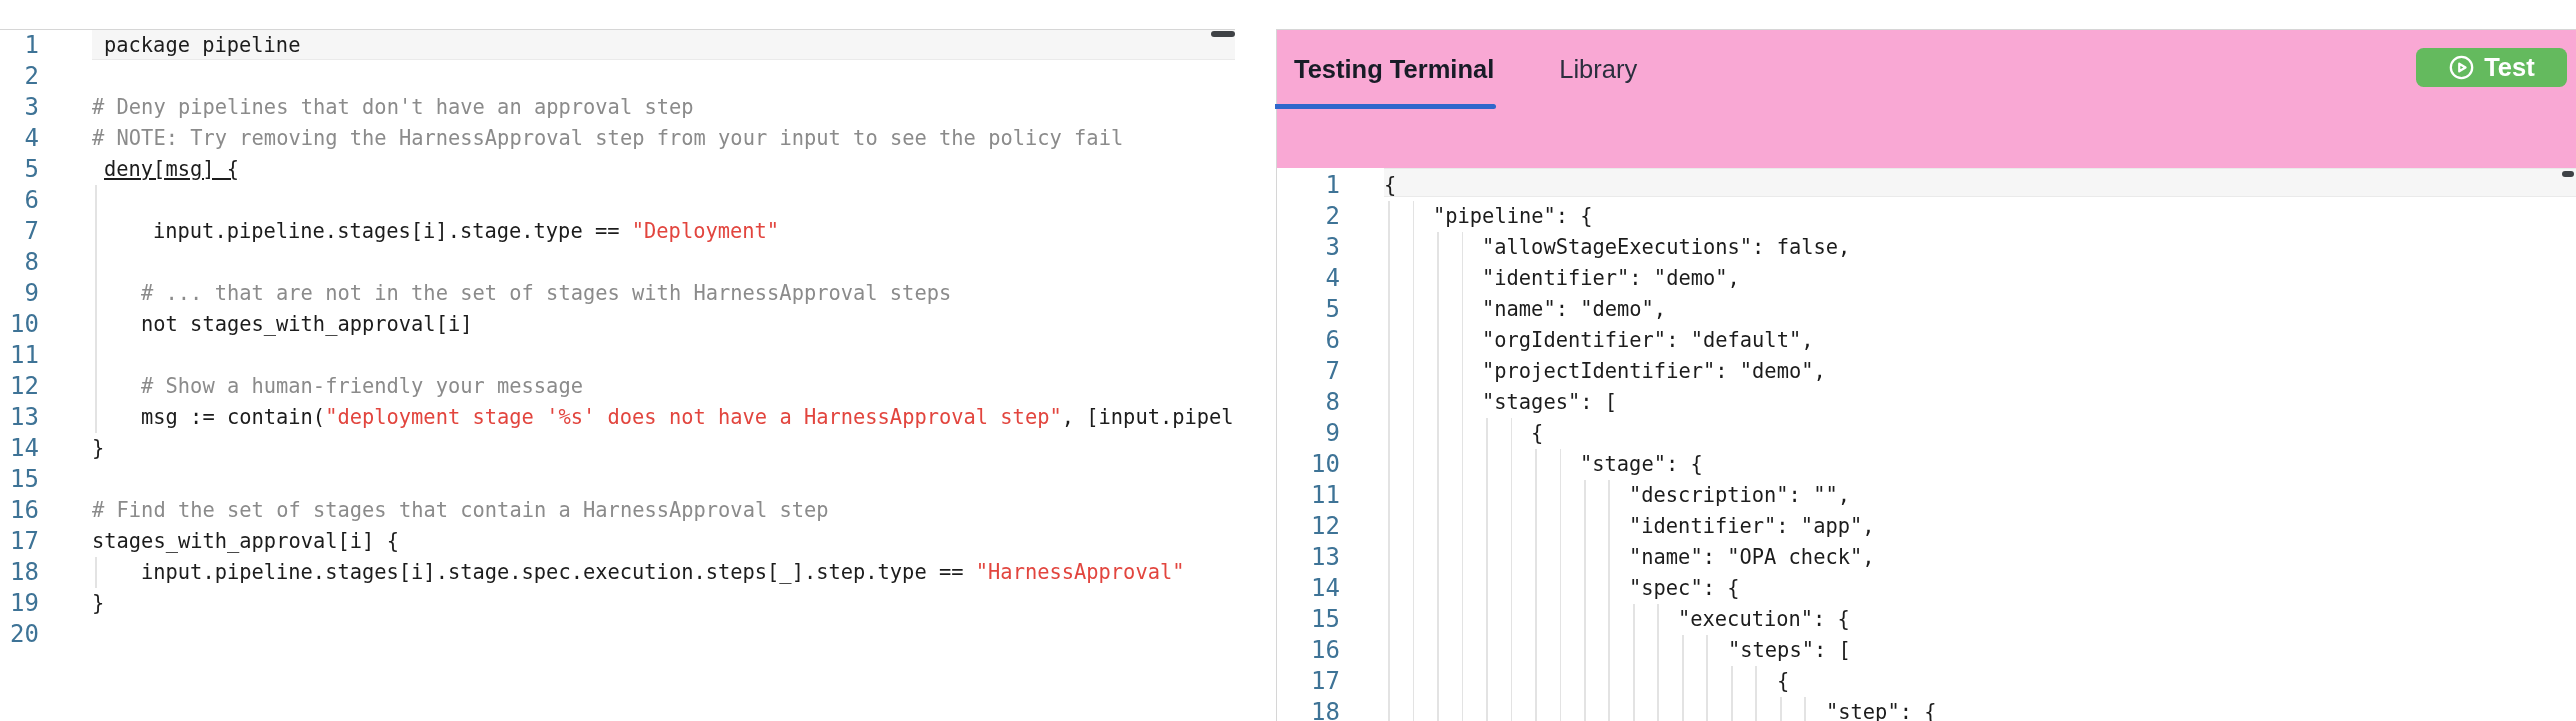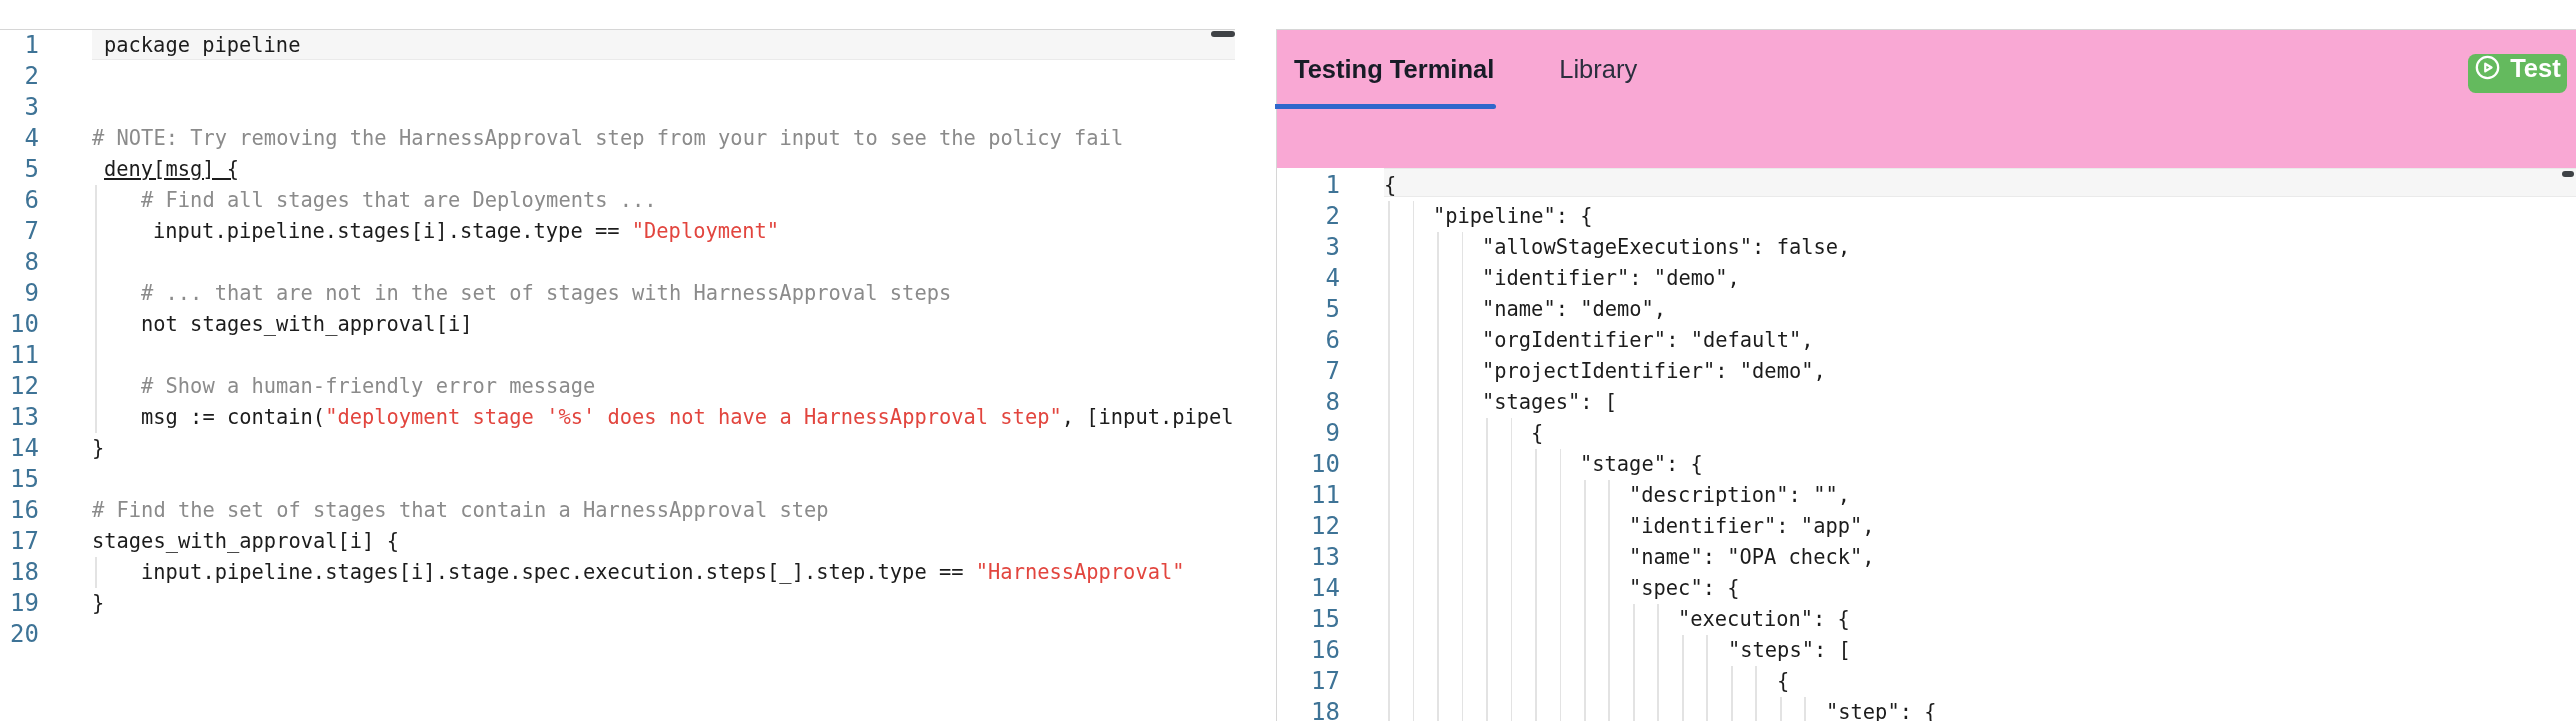--- a/index.html
+++ b/index.html
@@ -31,22 +31,22 @@
 
   
   #right-panel{position:absolute;left:1276px;top:29px;right:0;bottom:0;background:#f9a8d4;
     border-left:1.7px solid var(--border,#d6d6d6);border-top:1.7px solid var(--border,#d6d6d6);}
   .tabs-row{position:relative;height:79px;display:flex;align-items:center;}
   .tab{font-size:25.5px;line-height:1;cursor:pointer;}
   #tab-testing{margin-left:17px;font-weight:700;color:var(--tab-active,#181c27);}
   #tab-library{margin-left:65px;font-weight:400;color:var(--tab-inactive,#2b2f3e);}
   .tab-underline{position:absolute;left:-1.7px;bottom:0;width:221px;height:5.1px;
     background:var(--accent-blue,#2f67cb);border-radius:0 3.4px 3.4px 0;}
-  .test-btn{position:absolute;top:24px;right:9.3px;height:39px;padding:0 6px;
-    display:flex;align-items:flex-start;gap:9.3px;background:var(--green,#64ba5e);
+  .test-btn{position:absolute;top:18px;right:9.3px;height:39px;padding:0 32px;
+    display:flex;align-items:center;gap:9.3px;background:var(--green,#64ba5e);
     border:none;border-radius:7.6px;color:#fff;font-weight:700;font-size:25.5px;
     font-family:"Liberation Sans",sans-serif;cursor:pointer;}
   .test-btn svg{display:block;}
 
   .input-header{height:59px;background:var(--header-bg,#ebf6fd);
     display:flex;align-items:center;padding:0 53px 0 25.5px;}
   .input-title{font-size:25.5px;color:var(--input-label-color,#1f232a);}
   .code-icon{margin-left:auto;font-family:"Liberation Sans",sans-serif;font-weight:700;
     font-size:26px;letter-spacing:-2.5px;color:var(--icon-gray,#99a0a8);cursor:pointer;}
   .select-btn{margin-left:29px;height:39px;padding:0 23px;background:#fff;
@@ -69,33 +69,33 @@
     <div class="cm-lines" id="left-lines">
         <div class="cm-line" style="height: 31px; line-height: 31px;">
           <span class="cm-ln" style="width: 39px;">1</span>
           <span class="cm-code" style="left: 104px;"><span class="tok-plain">package pipeline</span></span>
         </div>
         <div class="cm-line" style="height: 31px; line-height: 31px;">
           <span class="cm-ln" style="width: 39px;">2</span>
         </div>
         <div class="cm-line" style="height: 31px; line-height: 31px;">
           <span class="cm-ln" style="width: 39px;">3</span>
+          <span class="cm-code" style="left: 92px;"><span class="tok-comment"># Deny pipelines that don't have an approval step</span></span>
         </div>
         <div class="cm-line" style="height: 31px; line-height: 31px;">
           <span class="cm-ln" style="width: 39px;">4</span>
           <span class="cm-code" style="left: 92px;"><span class="tok-comment"># NOTE: Try removing the HarnessApproval step from your input to see the policy fail</span></span>
         </div>
         <div class="cm-line" style="height: 31px; line-height: 31px;">
           <span class="cm-ln" style="width: 39px;">5</span>
           <span class="cm-code" style="left: 104px; text-decoration: underline;"><span class="tok-plain">deny[msg] {</span></span>
         </div>
         <div class="cm-line" style="height: 31px; line-height: 31px;">
           <span class="cm-ln" style="width: 39px;">6</span>
           <span class="cm-guides" style="left: 95px; width: 42px; background-image: repeating-linear-gradient(to right, var(--guide) 0px, var(--guide) 1.7px, transparent 1.7px, transparent 49px);"></span>
-          <span class="cm-code" style="left: 141px;"><span class="tok-comment"># Find all stages that are Deployments ...</span></span>
         </div>
         <div class="cm-line" style="height: 31px; line-height: 31px;">
           <span class="cm-ln" style="width: 39px;">7</span>
           <span class="cm-guides" style="left: 95px; width: 42px; background-image: repeating-linear-gradient(to right, var(--guide) 0px, var(--guide) 1.7px, transparent 1.7px, transparent 49px);"></span>
           <span class="cm-code" style="left: 141px; margin-left: 12px;"><span class="tok-plain">input.pipeline.stages[i].stage.type == </span><span class="tok-string">"Deployment"</span></span>
         </div>
         <div class="cm-line" style="height: 31px; line-height: 31px;">
           <span class="cm-ln" style="width: 39px;">8</span>
           <span class="cm-guides" style="left: 95px; width: 42px; background-image: repeating-linear-gradient(to right, var(--guide) 0px, var(--guide) 1.7px, transparent 1.7px, transparent 49px);"></span>
         </div>
@@ -109,21 +109,21 @@
           <span class="cm-guides" style="left: 95px; width: 42px; background-image: repeating-linear-gradient(to right, var(--guide) 0px, var(--guide) 1.7px, transparent 1.7px, transparent 49px);"></span>
           <span class="cm-code" style="left: 141px;"><span class="tok-plain">not stages_with_approval[i]</span></span>
         </div>
         <div class="cm-line" style="height: 31px; line-height: 31px;">
           <span class="cm-ln" style="width: 39px;">11</span>
           <span class="cm-guides" style="left: 95px; width: 42px; background-image: repeating-linear-gradient(to right, var(--guide) 0px, var(--guide) 1.7px, transparent 1.7px, transparent 49px);"></span>
         </div>
         <div class="cm-line" style="height: 31px; line-height: 31px;">
           <span class="cm-ln" style="width: 39px;">12</span>
           <span class="cm-guides" style="left: 95px; width: 42px; background-image: repeating-linear-gradient(to right, var(--guide) 0px, var(--guide) 1.7px, transparent 1.7px, transparent 49px);"></span>
-          <span class="cm-code" style="left: 141px;"><span class="tok-comment"># Show a human-friendly error message</span></span>
+          <span class="cm-code" style="left: 141px;"><span class="tok-comment"># Show a human-friendly your message</span></span>
         </div>
         <div class="cm-line" style="height: 31px; line-height: 31px;">
           <span class="cm-ln" style="width: 39px;">13</span>
           <span class="cm-guides" style="left: 95px; width: 42px; background-image: repeating-linear-gradient(to right, var(--guide) 0px, var(--guide) 1.7px, transparent 1.7px, transparent 49px);"></span>
           <span class="cm-code" style="left: 141px;"><span class="tok-plain">msg := contain(</span><span class="tok-string">"deployment stage '%s' does not have a HarnessApproval step"</span><span class="tok-plain">, [input.pipel</span></span>
         </div>
         <div class="cm-line" style="height: 31px; line-height: 31px;">
           <span class="cm-ln" style="width: 39px;">14</span>
           <span class="cm-code" style="left: 92px;"><span class="tok-plain">}</span></span>
         </div>

